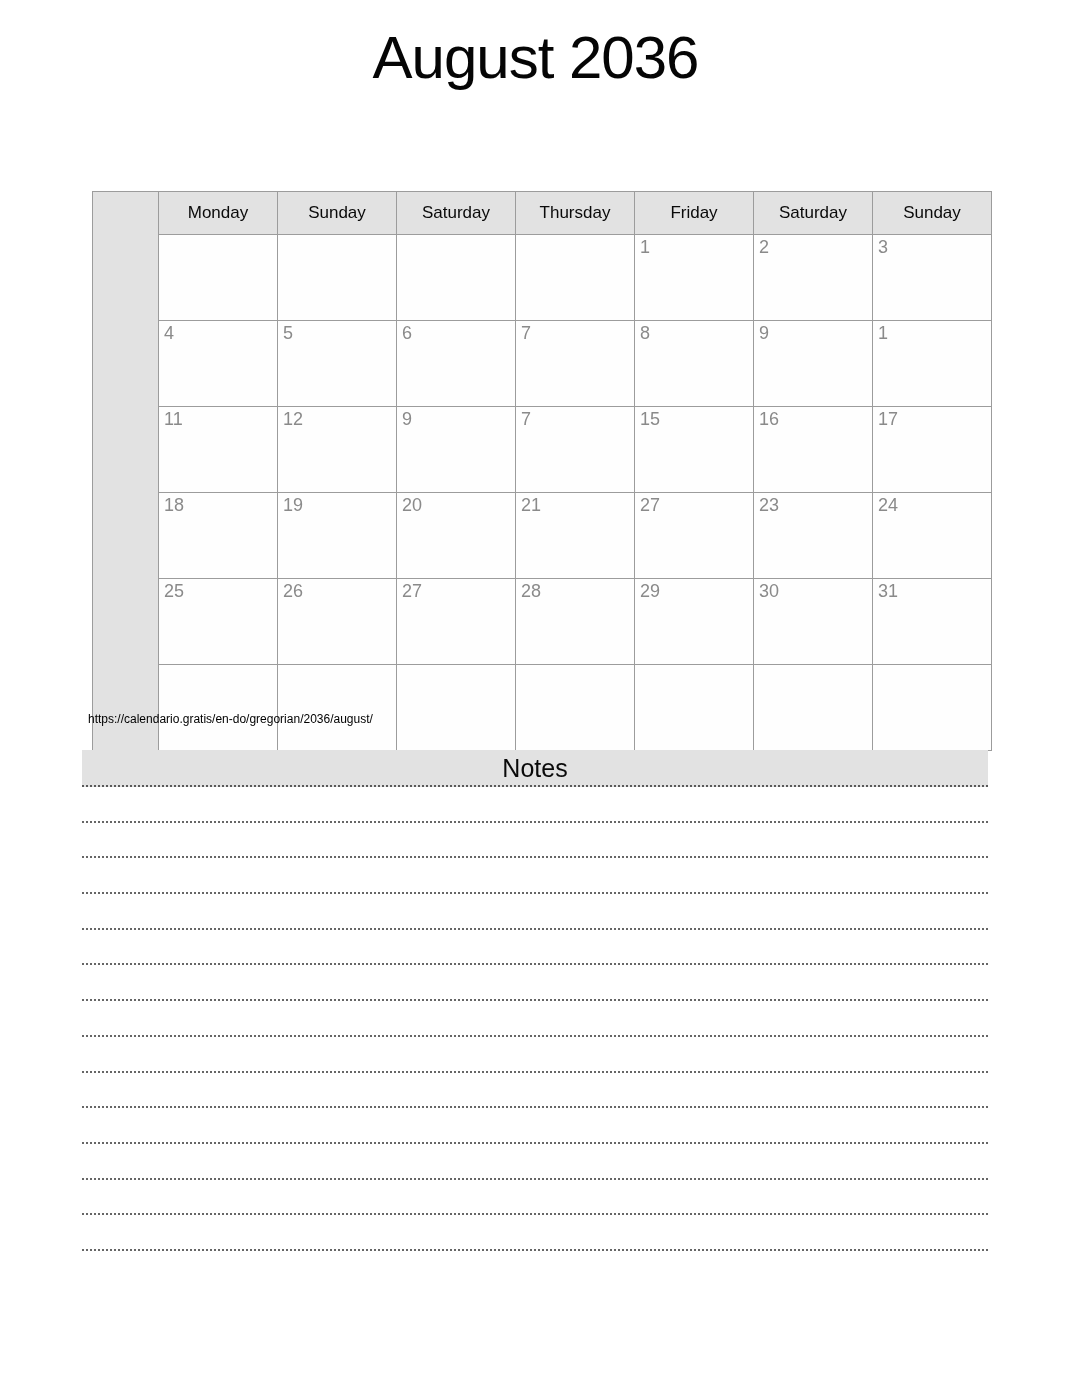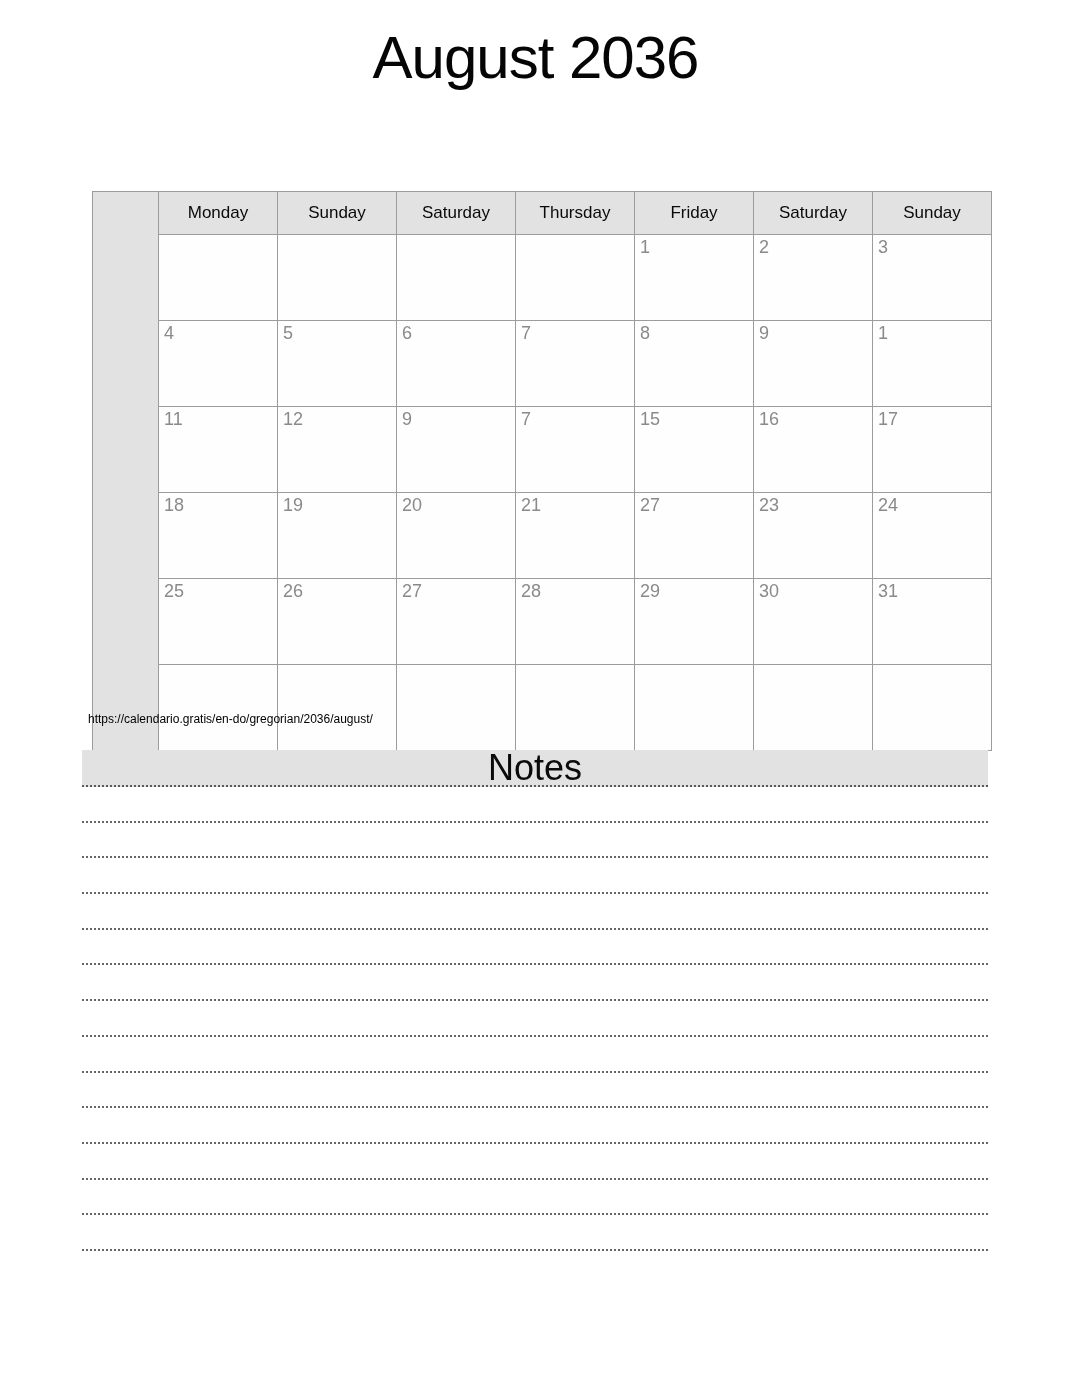--- a/index.html
+++ b/index.html
@@ -75,21 +75,21 @@
     position: absolute;
     left: 82px;
     top: 750px;
     width: 906px;
     height: 35px;
     background: var(--panel-bg, #e2e2e2);
     border-bottom: 2px dotted #5a5a5a;
     text-align: center;
   }
   .notes-header span {
-    font-size: 36px;
+    font-size: 25px;
     font-weight: 400;
     color: #0a0a0a;
     line-height: 36px;
   }
   .notes-lines {
     position: absolute;
     left: 82px;
     top: 787px;
     width: 906px;
   }

